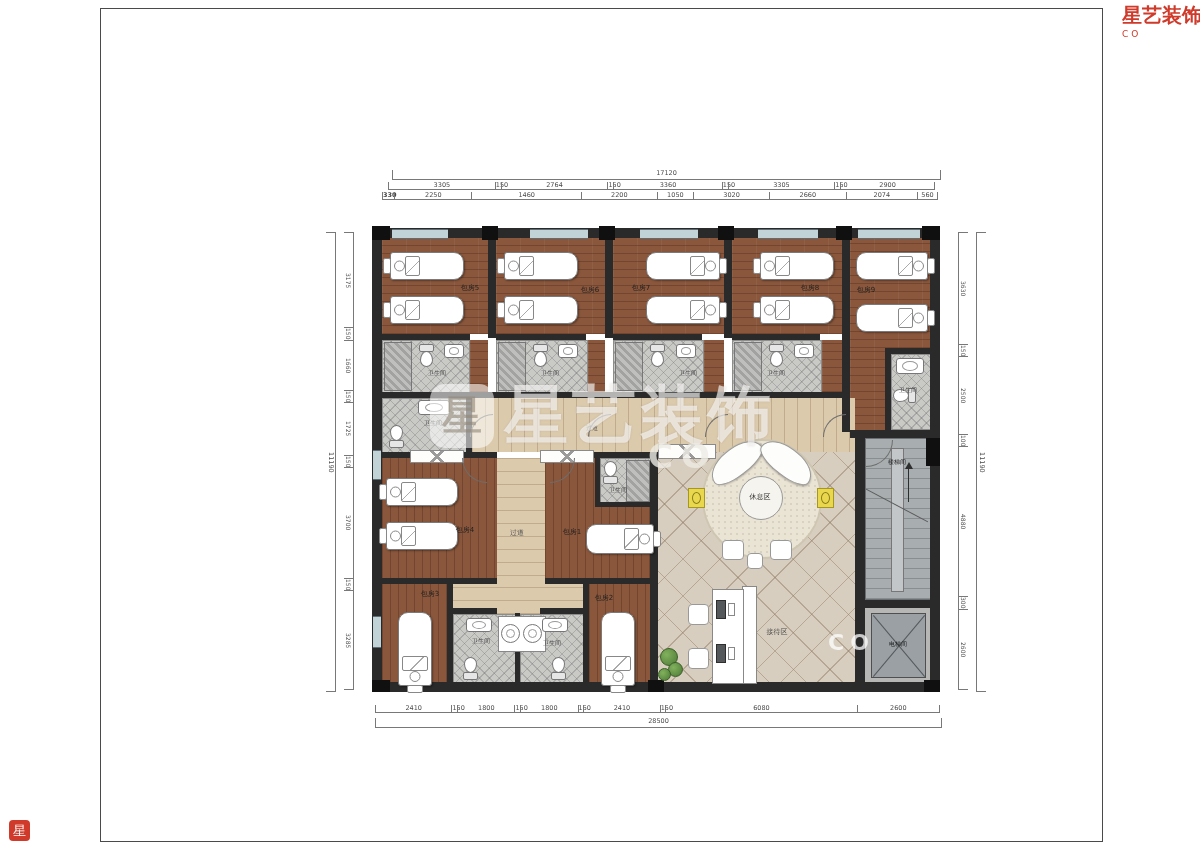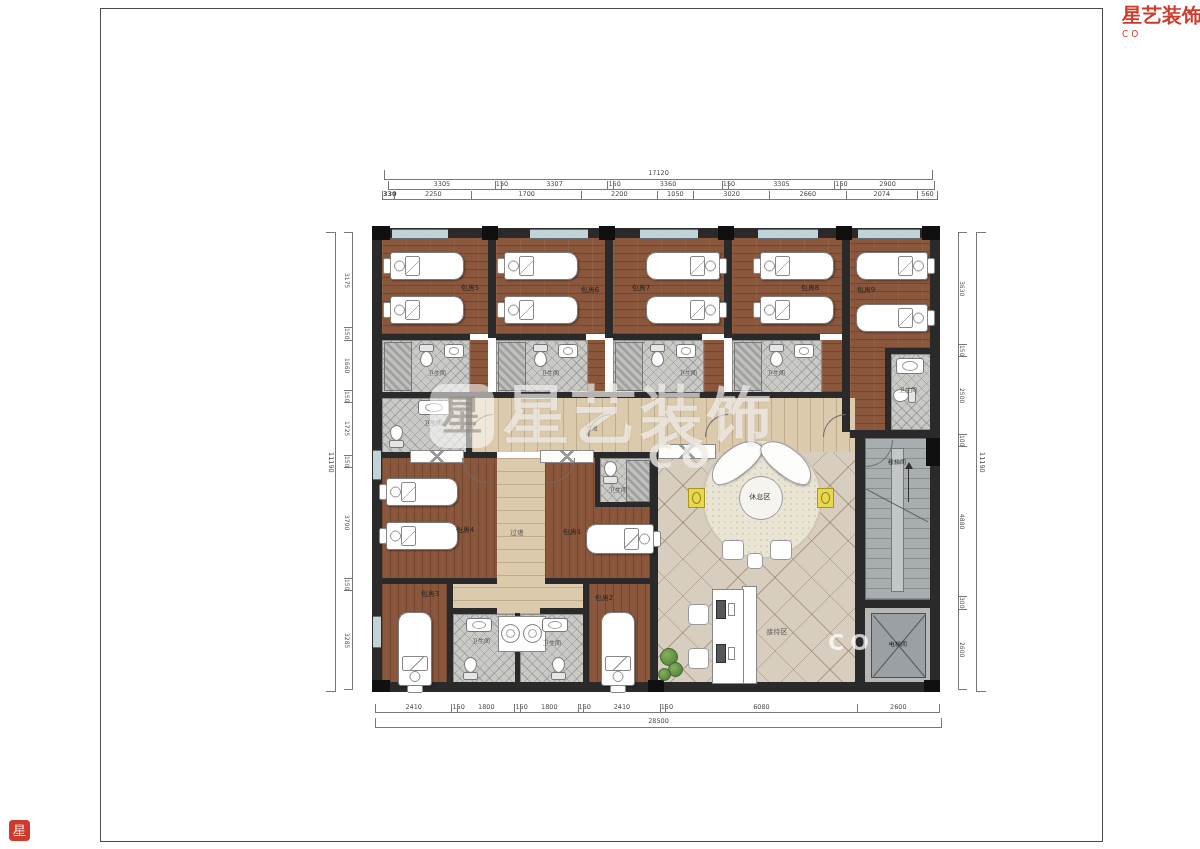--- a/index.html
+++ b/index.html
@@ -92,21 +92,21 @@
                      linear-gradient(-45deg,transparent 47%,#9a9a9a 47% 53%,transparent 53%);}
   .arc{position:absolute;border:0 solid #6d6d6d;z-index:9;}
 
   
   .lab{position:absolute;font-size:7px;color:#1f1f1f;white-space:nowrap;z-index:30;
        transform:translate(-50%,-50%);}
   .lab.lt{color:#4c4c4c;}
   .lab.s{font-size:6px;}
 
   
-  .dimchain{display:flex;position:absolute;height:9px;z-index:20;}
+  .dimchain{display:flex;position:absolute;height:9px;z-index:20;align-items:center;}
   .dimchain .seg{border-left:1px solid #787878;border-bottom:1px solid #787878;font-size:6.5px;
       color:#4a4a4a;text-align:center;line-height:7px;min-width:0;overflow:visible;white-space:nowrap;}
   .dimchain .seg:last-child{border-right:1px solid #787878;}
   .dimchain.v{flex-direction:column;width:9px;height:auto;}
   .dimchain.v .seg{border-left:none;border-bottom:none;border-top:1px solid #787878;
       writing-mode:vertical-rl;line-height:9px;font-size:6px;text-align:center;}
   .dimchain.v .seg:last-child{border-right:none;border-bottom:1px solid #787878;}
   .dimchain.v.vr .seg{border-right:1px solid #787878;}
   .dimchain.v.vl .seg{border-left:1px solid #787878;}
   .dimtotal{position:absolute;height:9px;border:0 solid #787878;border-bottom-width:1px;
@@ -387,36 +387,36 @@
 <span class="lab s lt" style="left:618px;top:490px">卫生间</span>
 <span class="lab s lt" style="left:481px;top:641px">卫生间</span>
 <span class="lab s lt" style="left:552px;top:643px">卫生间</span>
 <span class="lab lt" style="left:517px;top:533px">过道</span>
 <span class="lab s lt" style="left:592px;top:428px">过道</span>
 <span class="lab" style="left:760px;top:497px;z-index:31">休息区</span>
 <span class="lab lt" style="left:777px;top:632px">接待区</span>
 <span class="lab s" style="left:897px;top:462px">楼梯间</span>
 <span class="lab s" style="left:898px;top:644px;z-index:31">电梯间</span>
 
-<div class="dimtotal" style="left:384px;top:170px;width:547px"><span>17120</span></div>
+<div class="dimtotal" style="left:392px;top:170px;width:547px"><span>17120</span></div>
 <div class="dimchain" style="left:388px;top:181px;width:547px">
     <span class="seg" style="flex: 3305 1 0px;">3305</span>
     <span class="seg" style="flex: 150 1 0px;">150</span>
-    <span class="seg" style="flex: 3307 1 0px;">3307</span>
+    <span class="seg" style="flex: 3307 1 0px;">2764</span>
     <span class="seg" style="flex: 150 1 0px;">150</span>
     <span class="seg" style="flex: 3360 1 0px;">3360</span>
     <span class="seg" style="flex: 150 1 0px;">150</span>
     <span class="seg" style="flex: 3305 1 0px;">3305</span>
     <span class="seg" style="flex: 150 1 0px;">150</span>
     <span class="seg" style="flex: 2900 1 0px;">2900</span>
   </div>
 <div class="dimchain" style="left:382px;top:191px;width:556px">
     <span class="seg" style="flex: 330 1 0px; font-weight: bold;">330</span>
     <span class="seg" style="flex: 2250 1 0px;">2250</span>
-    <span class="seg" style="flex: 3210 1 0px;">1700</span>
+    <span class="seg" style="flex: 3210 1 0px;">1460</span>
     <span class="seg" style="flex: 2200 1 0px;">2200</span>
     <span class="seg" style="flex: 1050 1 0px;">1050</span>
     <span class="seg" style="flex: 2210 1 0px;">3020</span>
     <span class="seg" style="flex: 2230 1 0px;">2660</span>
     <span class="seg" style="flex: 2080 1 0px;">2074</span>
     <span class="seg" style="flex: 560 1 0px;">560</span>
   </div>
 <div class="dimchain" style="left:375px;top:704px;width:565px">
     <span class="seg" style="flex: 2410 1 0px;">2410</span>
     <span class="seg" style="flex: 150 1 0px;">150</span>

